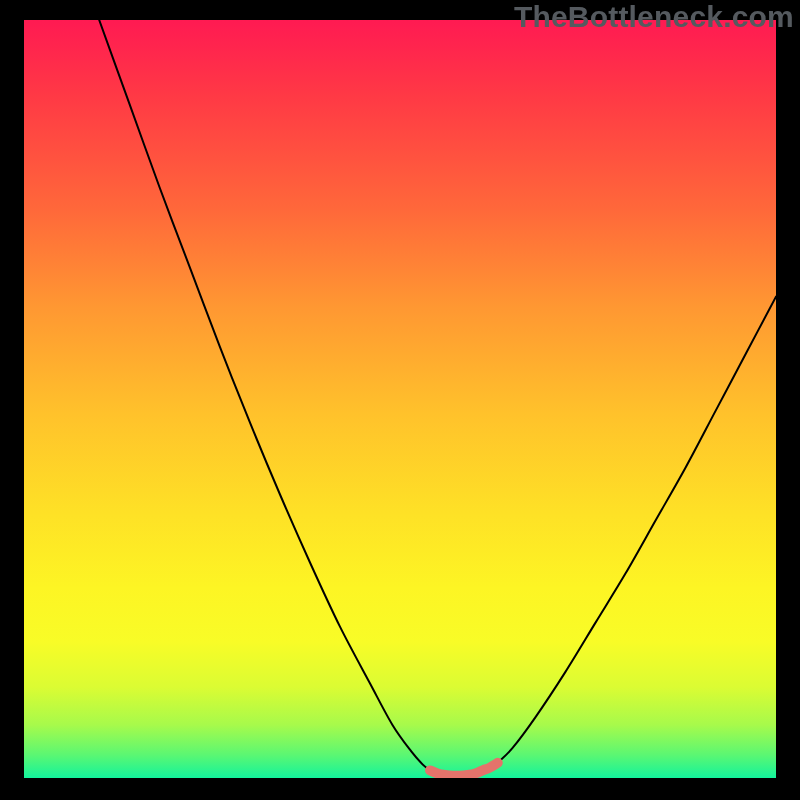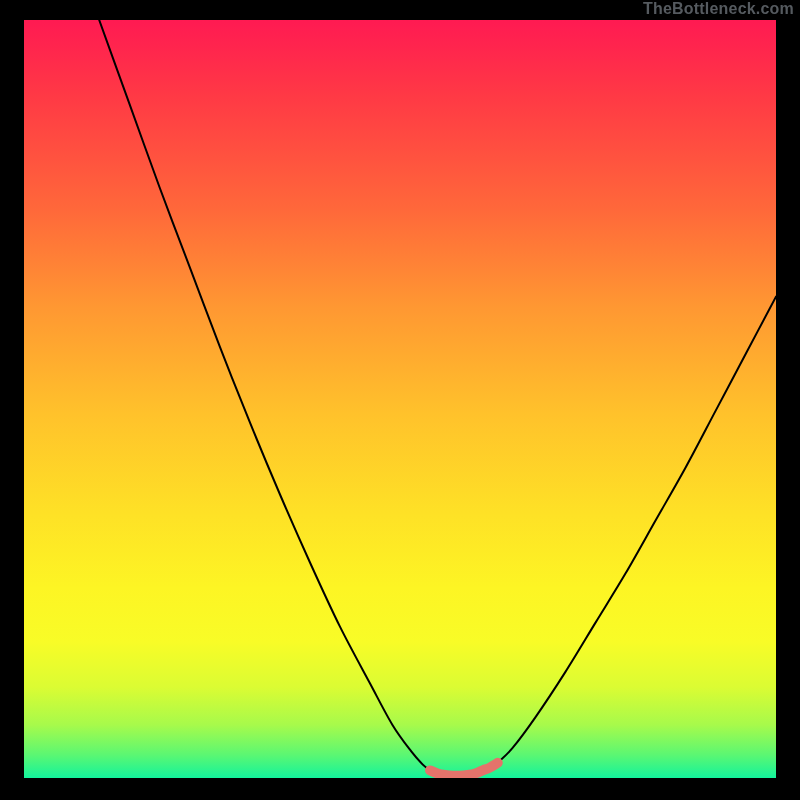--- a/index.html
+++ b/index.html
@@ -51,21 +51,21 @@
     left: 0; top: 0;
     width: 100%;
     height: 100%;
     pointer-events: none;
   }
   .watermark {
     position: absolute;
     top: 0;
     right: 6px;
     color: #555a5f;
-    font-size: 16px;
+    font-size: 30px;
     font-weight: 600;
     letter-spacing: 0.2px;
     user-select: none;
     text-align: center;
   }
 </style>
 </head>
 <body>
 
 <div class="stage">

